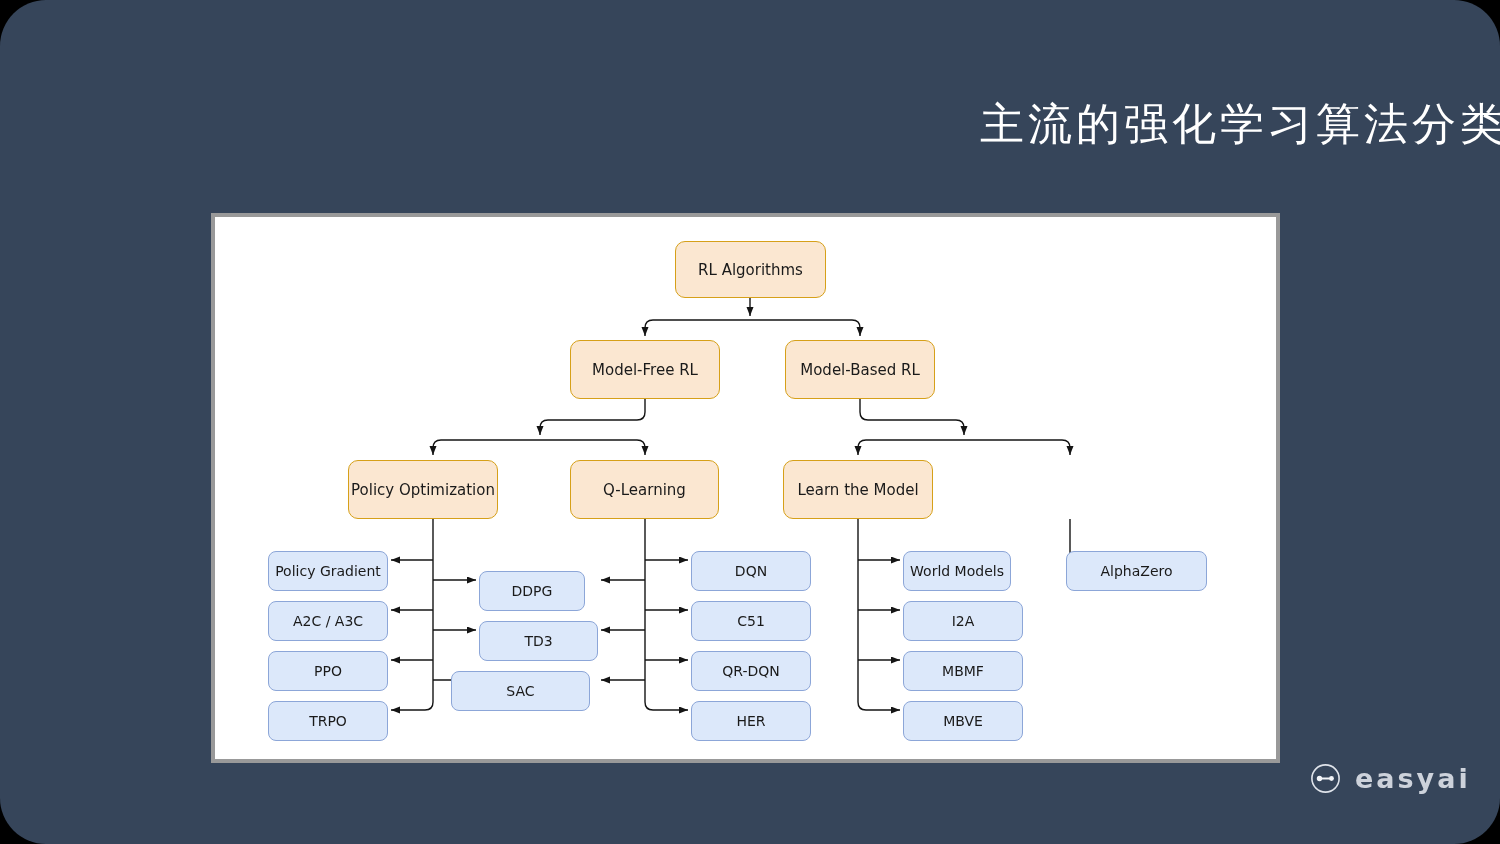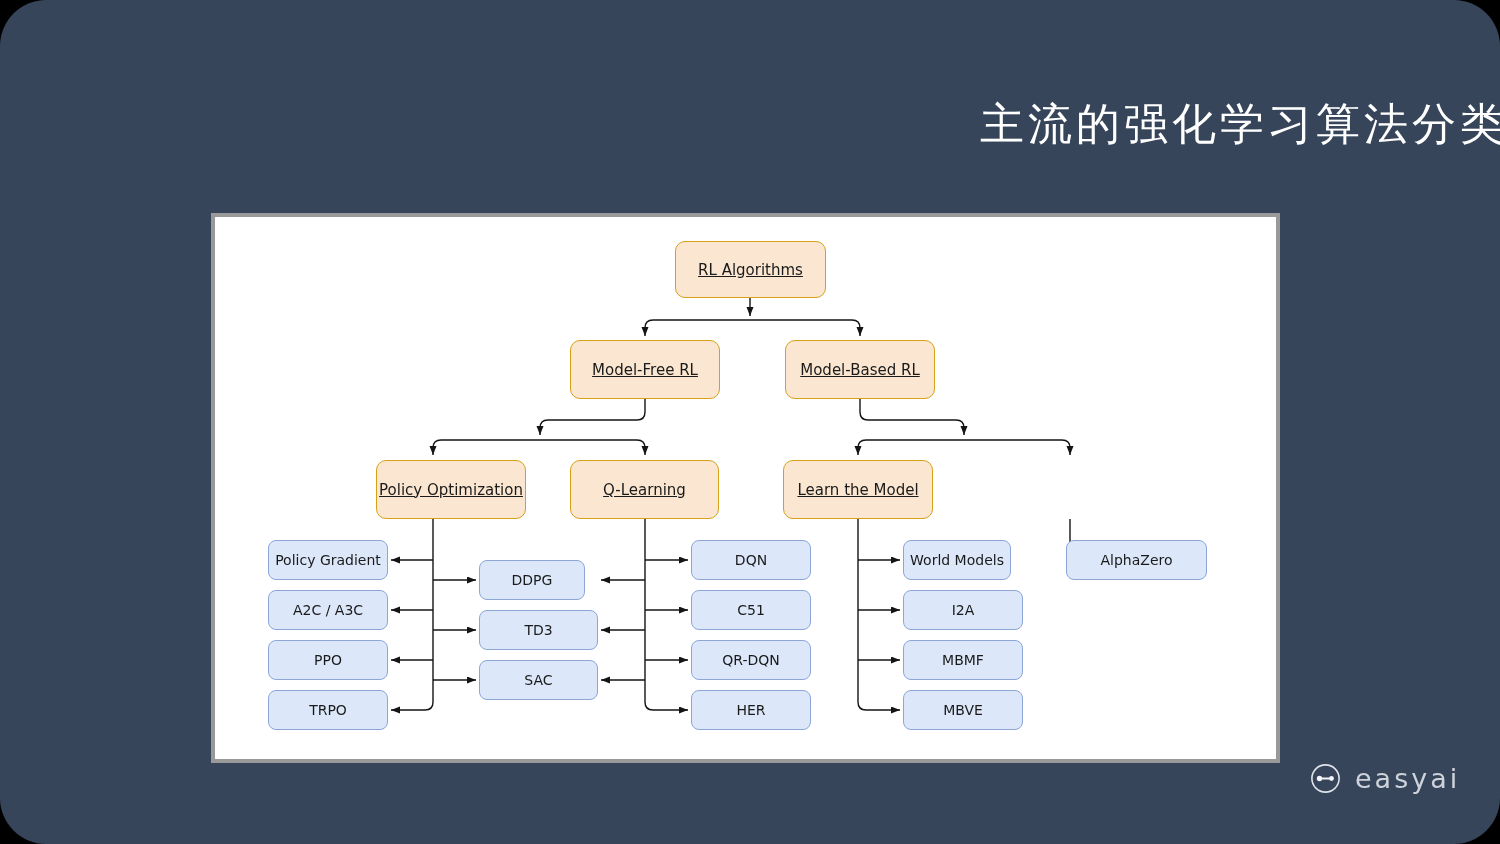--- a/index.html
+++ b/index.html
@@ -6,24 +6,24 @@
   body{width:1500px;height:844px;position:relative;font-family:"DejaVu Sans","Liberation Sans",sans-serif;}
   .slide{position:absolute;left:0;top:0;width:1500px;height:844px;background:#36455a;border-radius:46px;overflow:hidden;}
   .page-title{position:absolute;left:8px;top:96px;width:100%;text-align:right;color:#ffffff;
     font-size:44px;font-weight:500;letter-spacing:4px;line-height:56px;}
   .panel{position:absolute;left:211px;top:213px;width:1061px;height:542px;background:#fff;border:4px solid #999;}
   svg.wires{position:absolute;left:0;top:0;width:1500px;height:844px;pointer-events:none;}
   .edge{stroke:#141414;stroke-width:1.4;fill:none;marker-end:url(#arrow);}
   .edge.both{marker-start:url(#arrow);}
   .node{position:absolute;display:flex;align-items:center;justify-content:center;
     white-space:nowrap;color:#1a1a1a;box-sizing:border-box;}
-  .node.cat{background:#fbe7d1;border:1.6px solid #d6a019;border-radius:10px;font-size:15px;text-decoration:underline;}
-  .node.leaf{background:#dce8fa;border:1.4px solid #8ca6d8;border-radius:8px;font-size:14px;}
+  .node.cat{background:#fbe7d1;border:1.6px solid #d6a019;border-radius:10px;font-size:15px;}
+  .node.leaf{background:#dce8fa;border:1.4px solid #8ca6d8;border-radius:8px;font-size:14px;margin-top:11px;}
   .logo{position:absolute;left:1310px;top:763px;display:flex;align-items:center;gap:14px;}
-  .logo-text{color:#cdd2db;font-size:27px;font-weight:400;letter-spacing:3px;}
+  .logo-text{color:#cdd2db;font-size:27px;font-weight:700;letter-spacing:3px;}
 </style>
 </head>
 <body>
 
 <div class="slide">
 
   <div class="page-title">主流的强化学习算法分类</div>
 
   <div class="panel"></div>
 
@@ -65,31 +65,31 @@
       <path class="edge" d="M858 610 L900 610"></path>
       <path class="edge" d="M858 660 L900 660"></path>
 
       <path class="edge" d="M1070 519 L1070 552 Q1070 560 1078 560 L1111 560"></path>
     </g>
   </svg>
 
   <div class="node cat" style="left:675px;top:241px;width:151px;height:57px">RL Algorithms</div>
   <div class="node cat" style="left:570px;top:340px;width:150px;height:59px">Model-Free RL</div>
   <div class="node cat" style="left:785px;top:340px;width:150px;height:59px">Model-Based RL</div>
-  <div class="node cat" style="left:376px;top:460px;width:150px;height:59px">Policy Optimization</div>
+  <div class="node cat" style="left:348px;top:460px;width:150px;height:59px">Policy Optimization</div>
   <div class="node cat" style="left:570px;top:460px;width:149px;height:59px">Q-Learning</div>
   <div class="node cat" style="left:783px;top:460px;width:150px;height:59px">Learn the Model</div>
 
   <div class="node leaf" style="left:268px;top:540px;width:120px;height:40px">Policy Gradient</div>
   <div class="node leaf" style="left:268px;top:590px;width:120px;height:40px">A2C / A3C</div>
   <div class="node leaf" style="left:268px;top:640px;width:120px;height:40px">PPO</div>
   <div class="node leaf" style="left:268px;top:690px;width:120px;height:40px">TRPO</div>
   <div class="node leaf" style="left:479px;top:560px;width:106px;height:40px">DDPG</div>
   <div class="node leaf" style="left:479px;top:610px;width:119px;height:40px">TD3</div>
-  <div class="node leaf" style="left:479px;top:660px;width:119px;height:40px">SAC</div>
+  <div class="node leaf" style="left:451px;top:660px;width:139px;height:40px">SAC</div>
   <div class="node leaf" style="left:691px;top:540px;width:120px;height:40px">DQN</div>
   <div class="node leaf" style="left:691px;top:590px;width:120px;height:40px">C51</div>
   <div class="node leaf" style="left:691px;top:640px;width:120px;height:40px">QR-DQN</div>
   <div class="node leaf" style="left:691px;top:690px;width:120px;height:40px">HER</div>
   <div class="node leaf" style="left:903px;top:540px;width:108px;height:40px">World Models</div>
   <div class="node leaf" style="left:903px;top:590px;width:120px;height:40px">I2A</div>
   <div class="node leaf" style="left:903px;top:640px;width:120px;height:40px">MBMF</div>
   <div class="node leaf" style="left:903px;top:690px;width:120px;height:40px">MBVE</div>
   <div class="node leaf" style="left:1066px;top:540px;width:141px;height:40px">AlphaZero</div>
 

